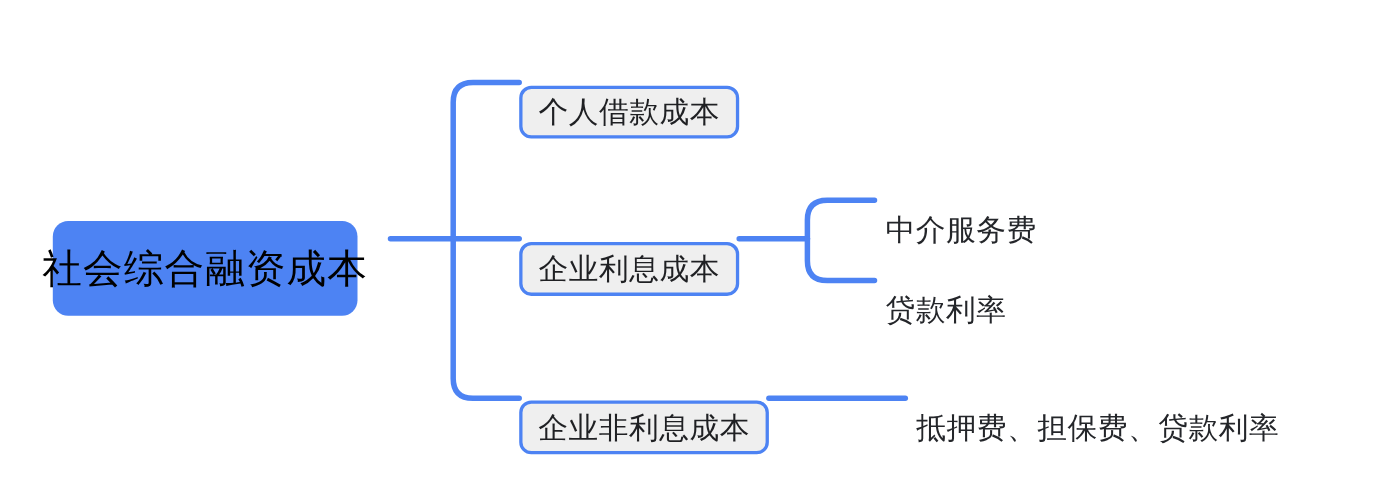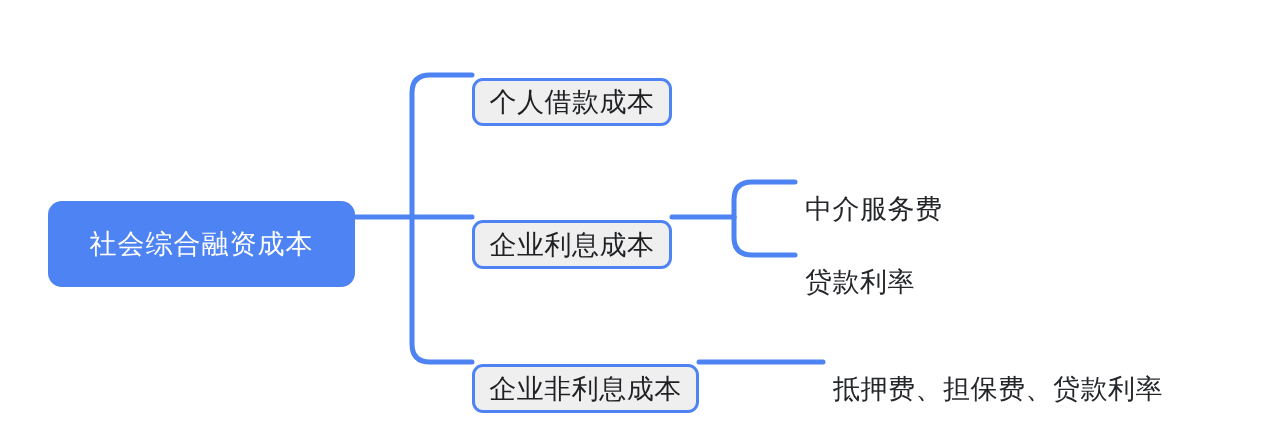--- a/index.html
+++ b/index.html
@@ -30,26 +30,26 @@
     box-sizing: border-box;
     display: flex;
     align-items: center;
     justify-content: center;
     white-space: nowrap;
     margin-top: 27px;
   }
   .node-root {
     left: 48px;
     top: 174px;
-    width: 307px;
+    width: 277px;
     height: 86px;
     background: #4d83f3;
     border-radius: 14px;
-    color: #ffffff;
-    font-size: 27px;
+    color: #000000;
+    font-size: 36px;
     letter-spacing: 1px;
   }
   .node-branch {
     background: #efefef;
     border: 3px solid #4d83f3;
     border-radius: 11px;
     color: #1f2023;
     font-size: 27px;
     letter-spacing: 0.5px;
   }

